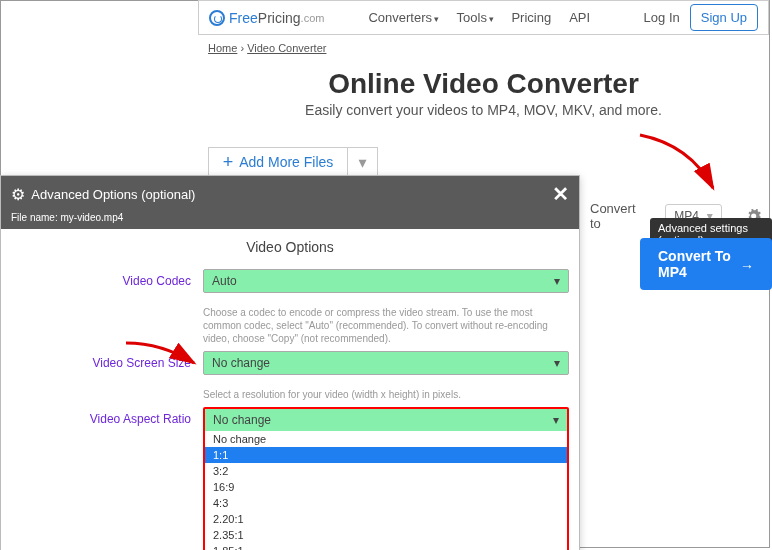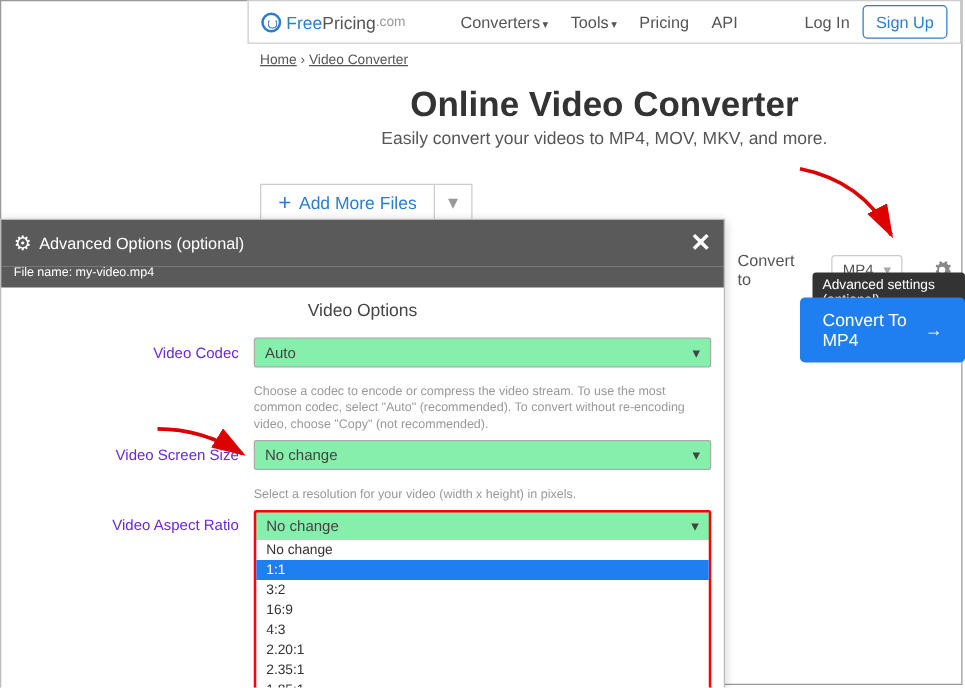--- a/index.html
+++ b/index.html
@@ -24,21 +24,21 @@
 .addmore{position:absolute;top:147px;left:208px;width:170px;height:30px;border:1px solid #ccc;background:#fff;display:flex;align-items:center}
 .addmore-btn{flex:1;display:flex;align-items:center;justify-content:center;color:#2b7cd3;font-size:14px;cursor:pointer}
 .addmore-btn .plus{color:#2b7cd3;font-size:18px;margin-right:6px}
 .addmore-dd{width:30px;height:100%;border-left:1px solid #ccc;display:flex;align-items:center;justify-content:center;color:#999;cursor:pointer}
 .convert-row{position:absolute;top:201px;left:590px;display:flex;align-items:center;gap:24px}
 .convert-label{font-size:13px;color:#555}
 .convert-sel{border:1px solid #ccc;background:#fff;padding:4px 8px;font-size:12px;color:#555;border-radius:3px;cursor:pointer;display:flex;align-items:center;gap:8px}
 .gear{width:18px;height:18px;color:#888;cursor:pointer}
 .x-badge{width:20px;height:20px;background:#ddd;color:#fff;display:flex;align-items:center;justify-content:center;font-size:11px;border-radius:2px;cursor:pointer}
 .tooltip{position:absolute;top:218px;left:650px;background:#333;color:#fff;font-size:11px;padding:4px 8px;border-radius:3px}
-.convert-btn{position:absolute;top:238px;left:640px;background:#1f7ff0;color:#fff;padding:10px 18px;border-radius:4px;font-size:14px;font-weight:400;cursor:pointer;display:flex;align-items:center;gap:8px}
+.convert-btn{position:absolute;top:238px;left:640px;background:#1f7ff0;color:#fff;padding:10px 18px;border-radius:4px;font-size:14px;font-weight:700;cursor:pointer;display:flex;align-items:center;gap:8px}
 .arrow1{position:absolute;top:130px;left:635px;width:90px;height:68px;pointer-events:none}
 .modal{position:absolute;top:175px;left:0;width:580px;background:#fff;border:1px solid #bbb;box-shadow:0 2px 8px rgba(0,0,0,0.2)}
 .modal-hd{background:#5a5a5a;color:#fff;padding:6px 10px;display:flex;align-items:center}
 .modal-hd .gear-ico{margin-right:6px}
 .modal-title{font-size:13px;font-weight:500}
 .modal-close{margin-left:auto;font-size:20px;cursor:pointer;font-weight:bold}
 .modal-fn{background:#5a5a5a;color:#fff;font-size:10px;padding:0 10px 6px}
 .sec-title{text-align:center;font-size:14px;color:#444;padding:10px 0}
 .fld{display:flex;align-items:flex-start;padding:4px 10px 2px;gap:12px}
 .fld-lbl{width:180px;text-align:right;font-size:12px;color:#6d28d9;padding-top:5px}

